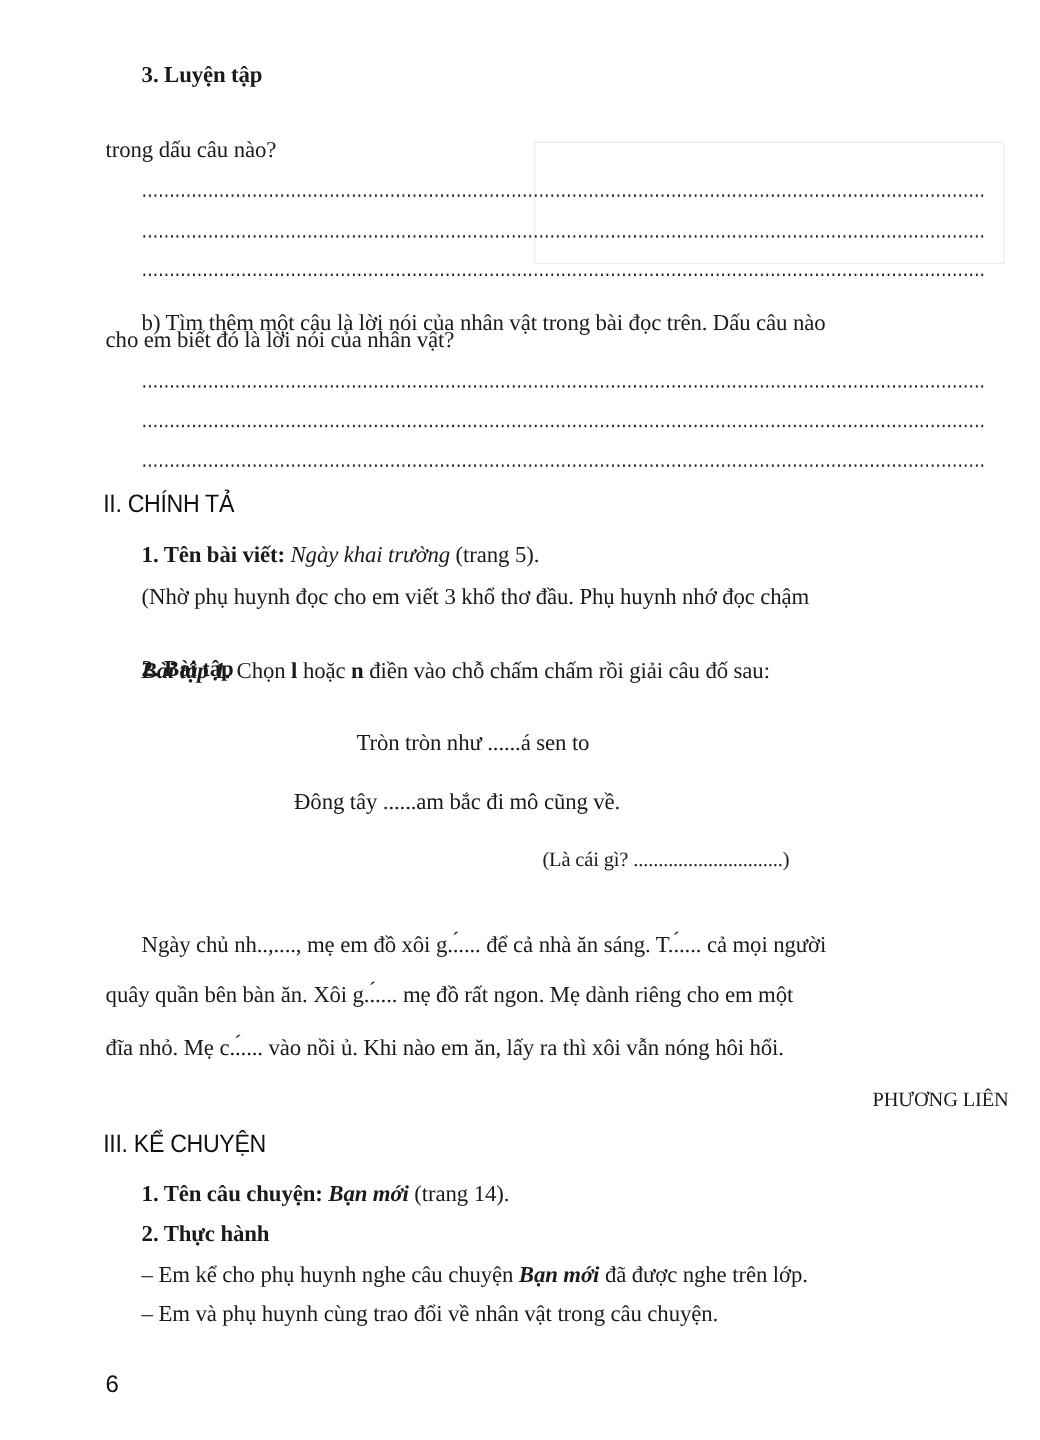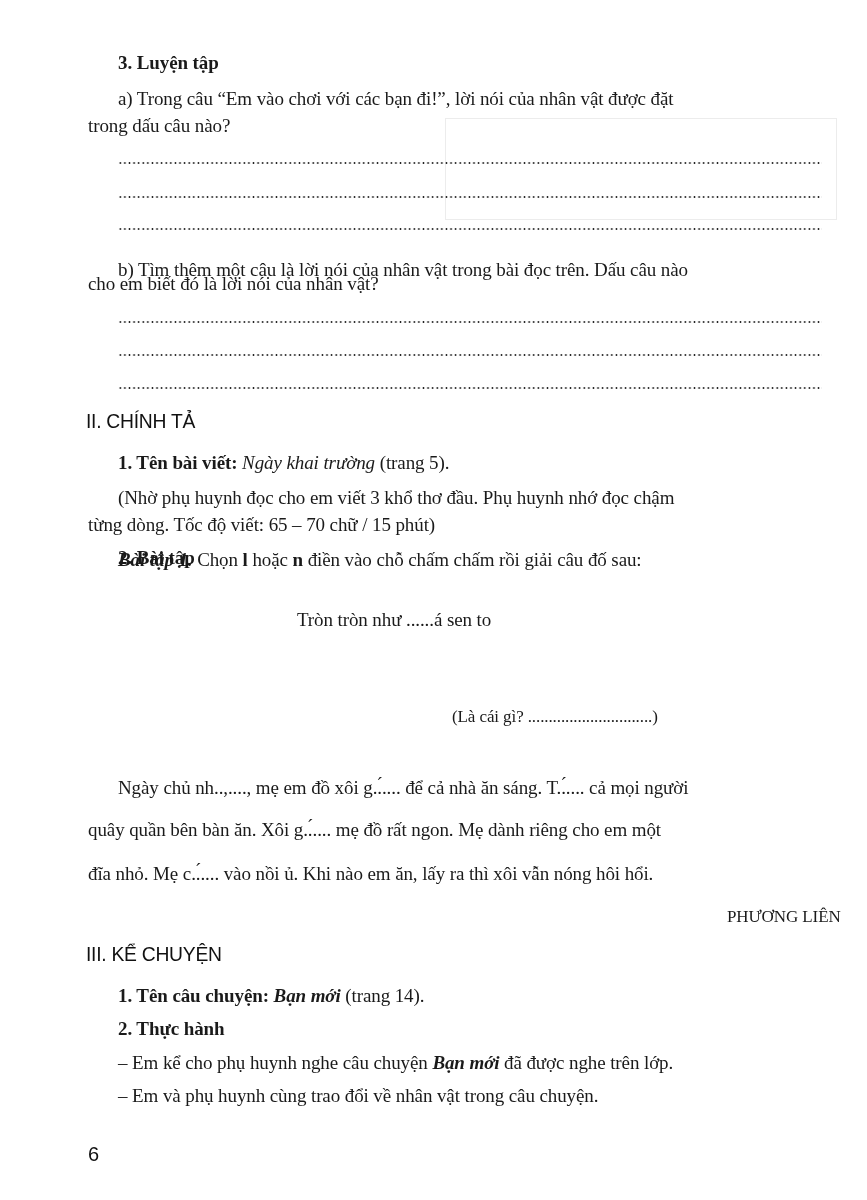--- a/index.html
+++ b/index.html
@@ -25,45 +25,44 @@
   </style>
 </head>
 <body>
 
 <div class="page">
 
   <div class="ghost-box" style="left:445px;top:118px;width:390px;height:100px;"></div>
   <div class="ghost-box" style="left:720px;top:460px;width:120px;height:30px;border:none;"></div>
 
   <div class="t b" style="left:118px;top:50px;">3. Luyện tập</div>
-  <div class="t" style="left:118px;top:86px;">a) Trong câu “Em vào chơi với các bạn đi!”, lời nói của nhân vật được đặt</div>
   <div class="t" style="left:88px;top:113px;">trong dấu câu nào?</div>
   <div class="dots" style="top:162px;"></div>
   <div class="dots" style="top:196px;"></div>
   <div class="dots" style="top:228px;"></div>
 
   <div class="t" style="left:118px;top:243px;margin-top:14px;">b) Tìm thêm một câu là lời nói của nhân vật trong bài đọc trên. Dấu câu nào</div>
   <div class="t" style="left:88px;top:271px;">cho em biết đó là lời nói của nhân vật?</div>
   <div class="dots" style="top:321px;"></div>
   <div class="dots" style="top:354px;"></div>
   <div class="dots" style="top:387px;"></div>
 
   <div class="h" style="left:86px;top:409px;">II. CHÍNH TẢ</div>
   <div class="t" style="left:118px;top:450px;">
     <span class="b">1. Tên bài viết:</span>
     <span class="i">Ngày khai trường</span><span> (trang 5).</span>
   </div>
   <div class="t" style="left:118px;top:485px;">(Nhờ phụ huynh đọc cho em viết 3 khổ thơ đầu. Phụ huynh nhớ đọc chậm</div>
-  <div class="t" style="left:88px;top:512px;">từng dòng. Tốc độ viết: 65 – 70 chữ / 15 phút)</div>
   <div class="t b" style="left:118px;top:545px;">2. Bài tập</div>
 
   <div class="t" style="left:118px;top:547px;">
     <span class="b i">Bài tập 1.</span><span> Chọn </span><span class="b">l</span><span> hoặc </span><span class="b">n</span><span> điền vào chỗ chấm chấm rồi giải câu đố sau:</span>
   </div>
   <div class="t" style="left:297px;top:607px;">Tròn tròn như ......á sen to</div>
+  <div class="t" style="left:245px;top:656px;">Đông tây ......am bắc đi mô cũng về.</div>
   <div class="t small" style="left:452px;top:704px;">(Là cái gì? ..............................)</div>
 
   <div class="t" style="left:118px;top:775px;">Ngày chủ nh..,...., mẹ em đồ xôi g..́.... để cả nhà ăn sáng. T..́.... cả mọi người</div>
   <div class="t" style="left:88px;top:817px;">quây quần bên bàn ăn. Xôi g..́.... mẹ đồ rất ngon. Mẹ dành riêng cho em một</div>
   <div class="t" style="left:88px;top:861px;">đĩa nhỏ. Mẹ c..́.... vào nồi ủ. Khi nào em ăn, lấy ra thì xôi vẫn nóng hôi hổi.</div>
   <div class="t small" style="left:727px;top:904px;">PHƯƠNG LIÊN</div>
 
   <div class="h" style="left:86px;top:942px;">III. KỂ CHUYỆN</div>
   <div class="t" style="left:118px;top:983px;">
     <span class="b">1. Tên câu chuyện:</span>

